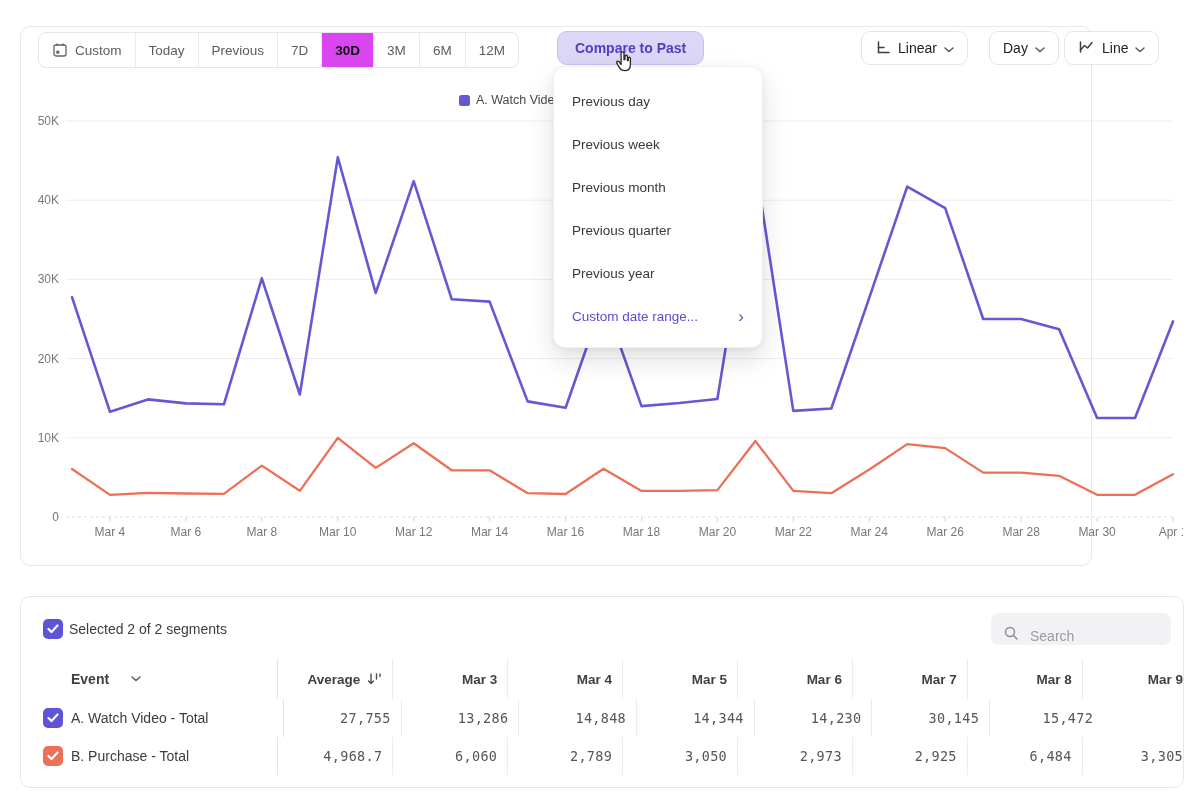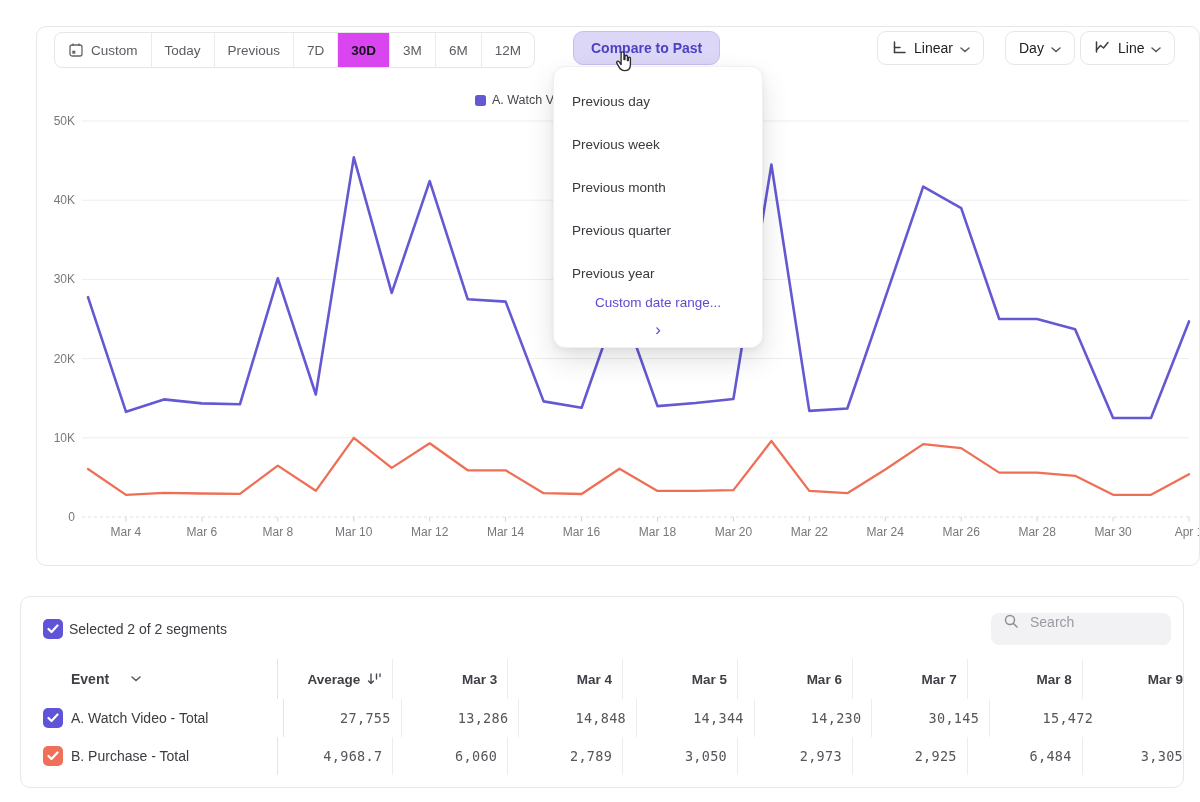--- a/index.html
+++ b/index.html
@@ -1,18 +1,18 @@
 <!DOCTYPE html>
 <html><head>
 <meta charset="utf-8">
 <style>
   html,body{margin:0;padding:0;background:#ffffff;width:1200px;height:802px;
     font-family:"Liberation Sans","DejaVu Sans",sans-serif;color:#3c3c43;overflow:hidden;position:relative;}
   .card{position:absolute;background:#fff;border:1px solid #e8e8eb;border-radius:10px;box-sizing:border-box;}
-  #card1{left:20px;top:26px;width:1164px;height:540px;margin-left:16px;}
+  #card1{left:20px;top:26px;width:1072px;height:540px;}
   #card2{left:20px;top:596px;width:1164px;height:192px;overflow:hidden;}
 
   
   .seg-group{position:absolute;left:17px;top:5px;height:34px;display:flex;align-items:stretch;
     border:1px solid #e6e6e9;border-radius:8px;overflow:hidden;background:#fff;z-index:10;}
   .seg-item{display:flex;align-items:center;gap:7px;padding:0 13px;font-size:13.5px;color:#5c5c63;
     border-left:1px solid #ebebee;cursor:pointer;white-space:nowrap;}
   .seg-item:first-child{border-left:none;}
   .seg-selected{background:#d946ef;color:#141419;font-weight:700;}
   .btn{position:absolute;top:4px;height:34px;display:flex;align-items:center;gap:7px;
@@ -26,31 +26,31 @@
   #chart-svg{position:absolute;left:0;top:0;z-index:1;}
   #legend{position:absolute;left:438px;top:66px;display:flex;gap:22px;z-index:2;}
   .legend-entry{display:flex;align-items:center;gap:6px;font-size:12.5px;color:#47474d;white-space:nowrap;}
   .legend-swatch{width:11px;height:11px;border-radius:2.5px;}
 
   
   #compare-menu{position:absolute;left:553px;top:66px;width:208px;z-index:40;background:#fff;
     border:1px solid #f0f0f2;border-radius:12px;padding:13px 0 9px 0;
     box-shadow:0 2px 6px rgba(0,0,0,.05),0 12px 28px rgba(0,0,0,.12);}
   .menu-item{height:43px;display:flex;align-items:center;padding:0 18px;font-size:13.5px;color:#38383f;cursor:pointer;}
-  .menu-item-custom{color:#5b4bd4;justify-content:space-between;flex-direction:column;}
+  .menu-item-custom{color:#5b4bd4;justify-content:space-between;}
   .menu-chevron{font-size:17px;line-height:1;color:#5b4bd4;}
 
   #cursor{position:absolute;left:612px;top:50px;width:23px;height:23px;z-index:60;pointer-events:none;}
 
   
   .checkbox{position:absolute;width:20px;height:20px;border-radius:5px;display:flex;align-items:center;justify-content:center;cursor:pointer;}
   #seg-check{left:22px;top:22px;background:#5f53d8;}
   #selected-label{position:absolute;left:48px;top:24px;font-size:14px;color:#3c3c43;}
   #search-box{position:absolute;left:970px;top:16px;width:180px;height:32px;background:#f2f2f4;border-radius:8px;
-    display:flex;align-items:flex-start;gap:9px;padding:0 12px;box-sizing:border-box;}
+    display:flex;align-items:flex-end;gap:9px;padding:0 12px;box-sizing:border-box;}
   #search-input{border:none;background:transparent;outline:none;font-size:14px;color:#3c3c43;width:120px;
     font-family:"Liberation Sans","DejaVu Sans",sans-serif;}
   #search-input::placeholder{color:#9b9ba1;}
 
   
   #table{position:absolute;left:0;top:62px;width:100%;}
   .trow{display:flex;align-items:center;height:38px;position:relative;}
   .trow.thead{height:40px;}
   .c-event{width:263px;box-sizing:border-box;padding-left:50px;border-right:1px solid #e4e4e8;
     display:flex;align-items:center;gap:22px;height:100%;font-size:14px;color:#3c3c43;}

